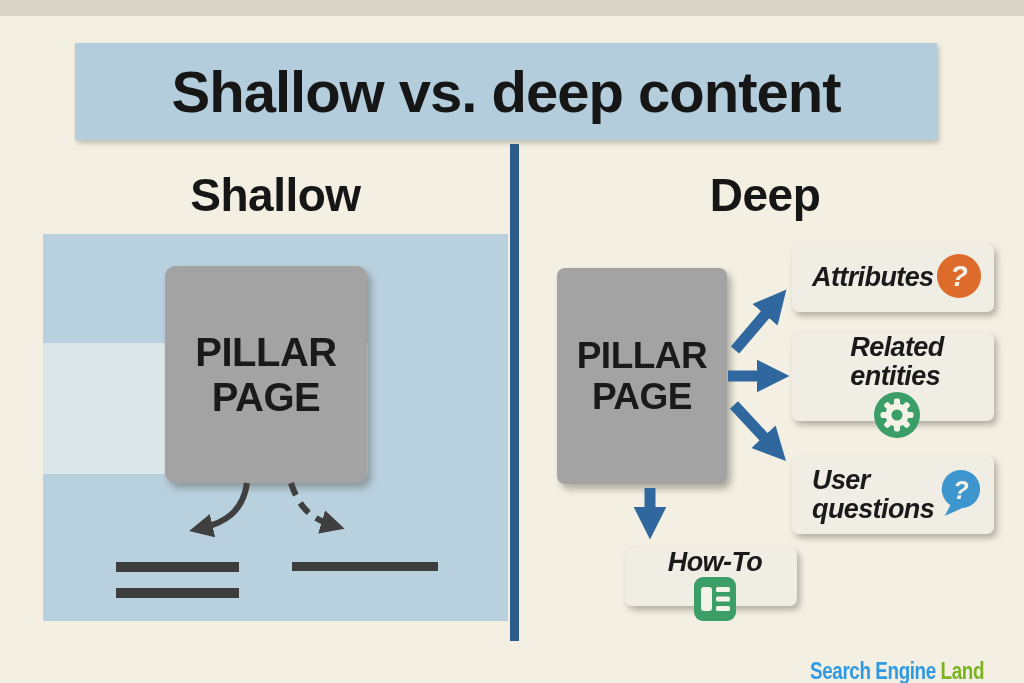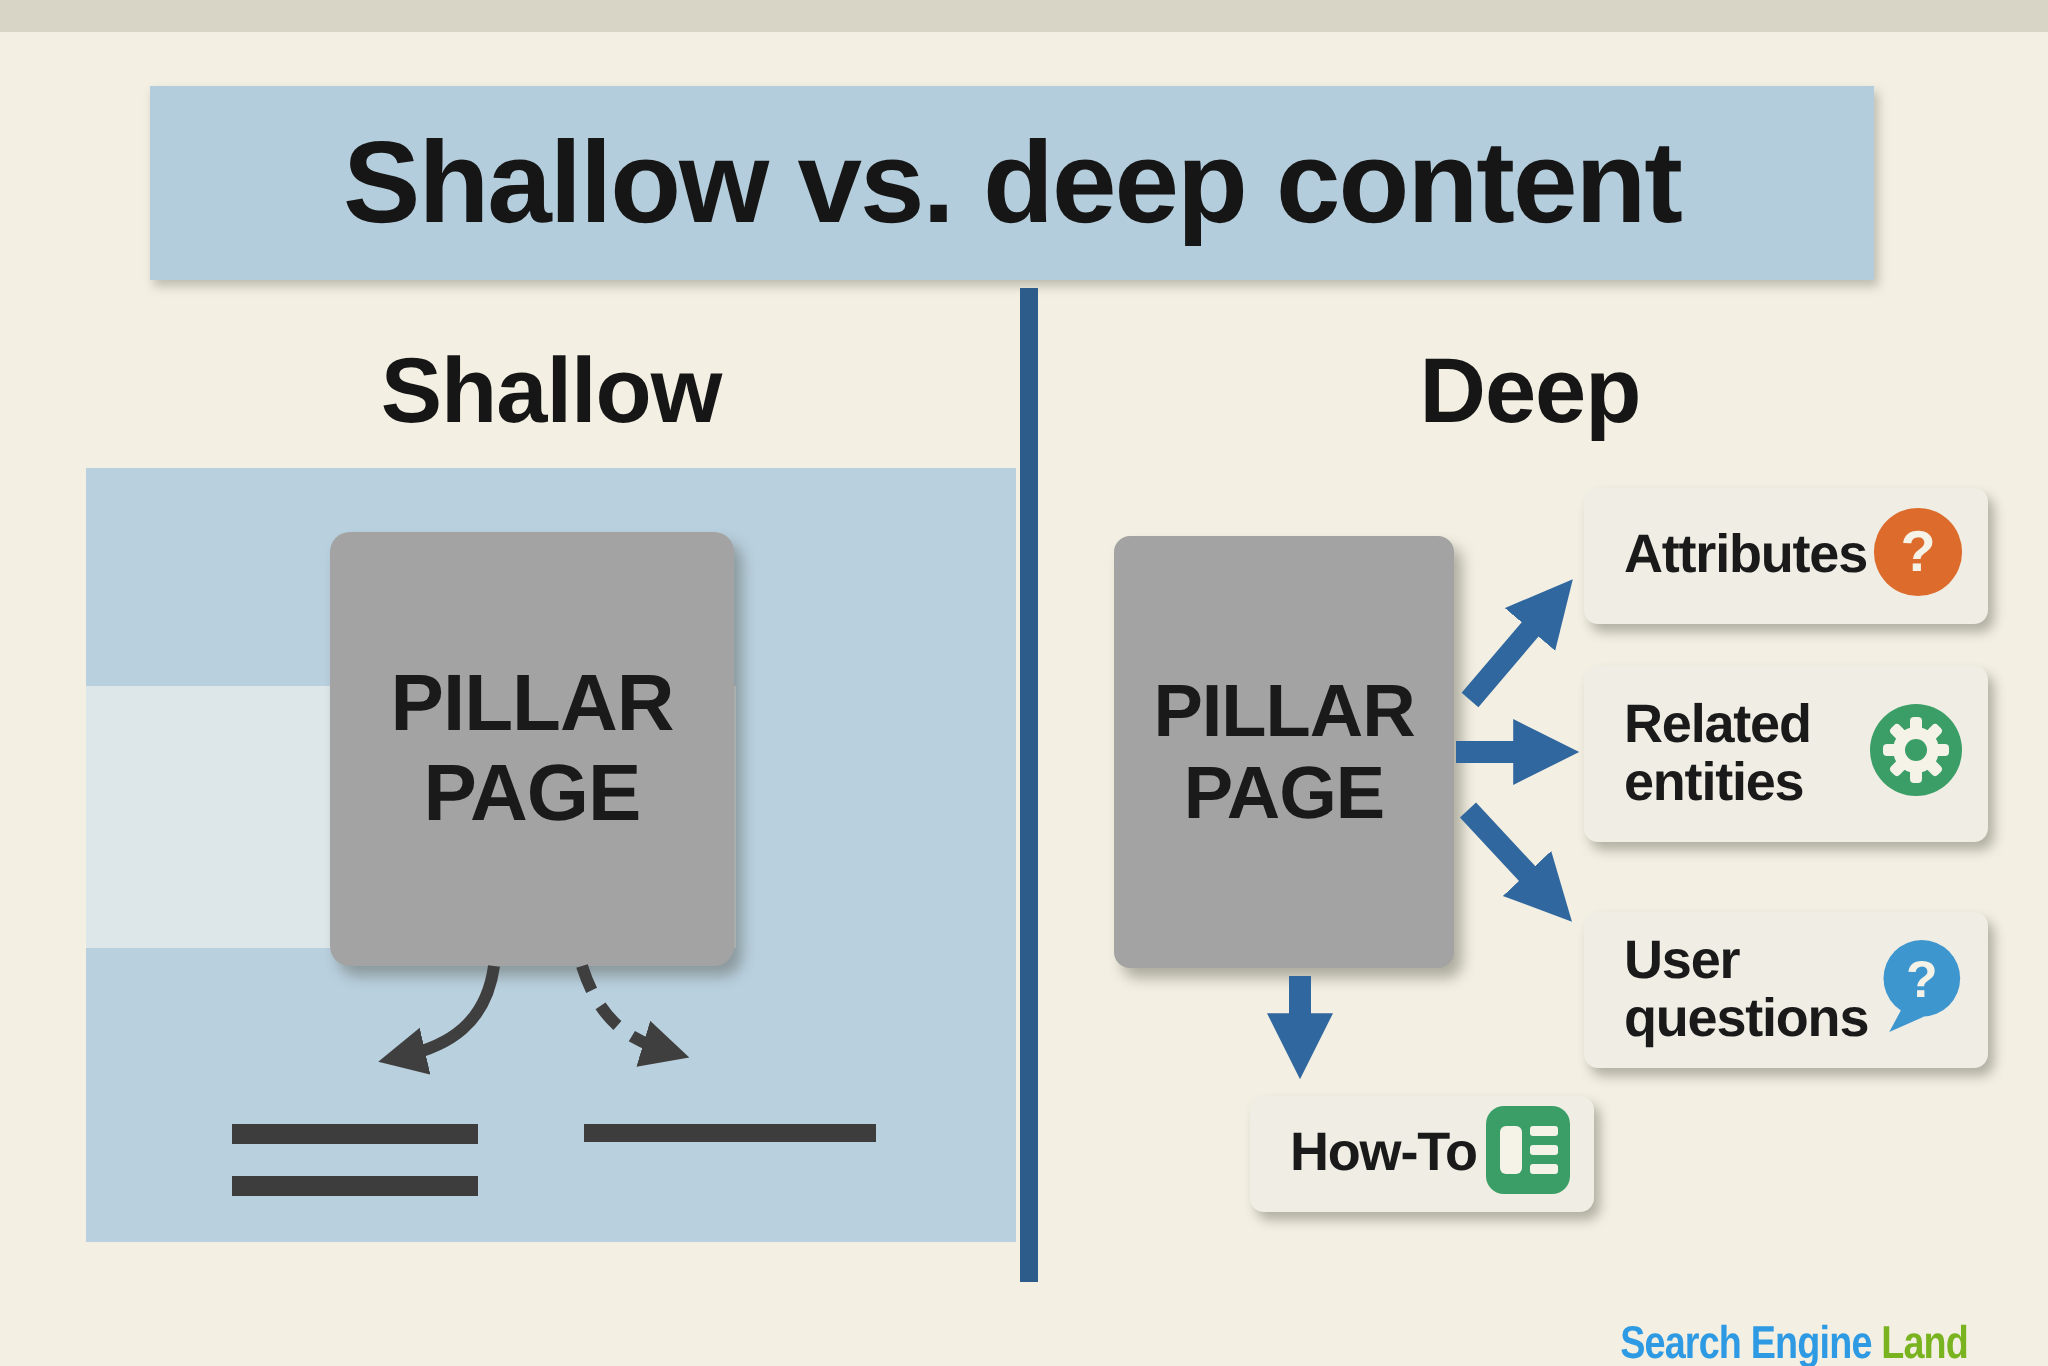--- a/index.html
+++ b/index.html
@@ -53,31 +53,31 @@
   .pillar.right-pillar{left:557px; top:252px; width:170px; height:216px; border-radius:8px;}
   .pillar.right-pillar .pillar-label{font-size:37px;}
   .content-bar{position:absolute; background:#3d3d3d;}
   .bar1{left:116px; top:546px; width:123px; height:10px;}
   .bar2{left:116px; top:572px; width:123px; height:10px;}
   .bar3{left:292px; top:546px; width:146px; height:9px;}
   
   .node{
     position:absolute; background:#efede4; border-radius:7px;
     box-shadow:3px 4px 6px rgba(70,70,60,.38);
-    display:flex; align-items:center; padding:0 12px 0 20px; box-sizing:border-box;
+    display:flex; align-items:center; padding:0 12px 0 20px; box-sizing:border-box;font-style:italic;
   }
   .node .node-label{
     flex:1; font-weight:700; color:#1a1a1a; font-size:27px; line-height:1.08;
     white-space:pre-line; letter-spacing:-0.6px;
   }
   .node .node-icon{flex:0 0 auto;}
   .node.attributes{left:792px; top:228px; width:202px; height:68px;}
-  .node.related{left:792px; top:317px; width:202px; height:88px;}
+  .node.related{left:792px; top:317px; width:202px; height:88px;flex-direction:column;}
   .node.user{left:792px; top:440px; width:202px; height:78px;}
-  .node.howto{left:625px; top:532px; width:172px; height:58px;}
+  .node.howto{left:625px; top:532px; width:172px; height:58px;flex-direction:column;}
   
   .arrows{position:absolute; left:0; top:0; width:1024px; height:683px; pointer-events:none;}
   
   .logo{
     position:absolute; left:0; top:642px; width:1003px; text-align:right;
     font-size:23px; font-weight:700; letter-spacing:-0.5px;
   }
   .logo .inner{display:inline-block; transform:scaleX(.82);}
 </style>
 </head>

